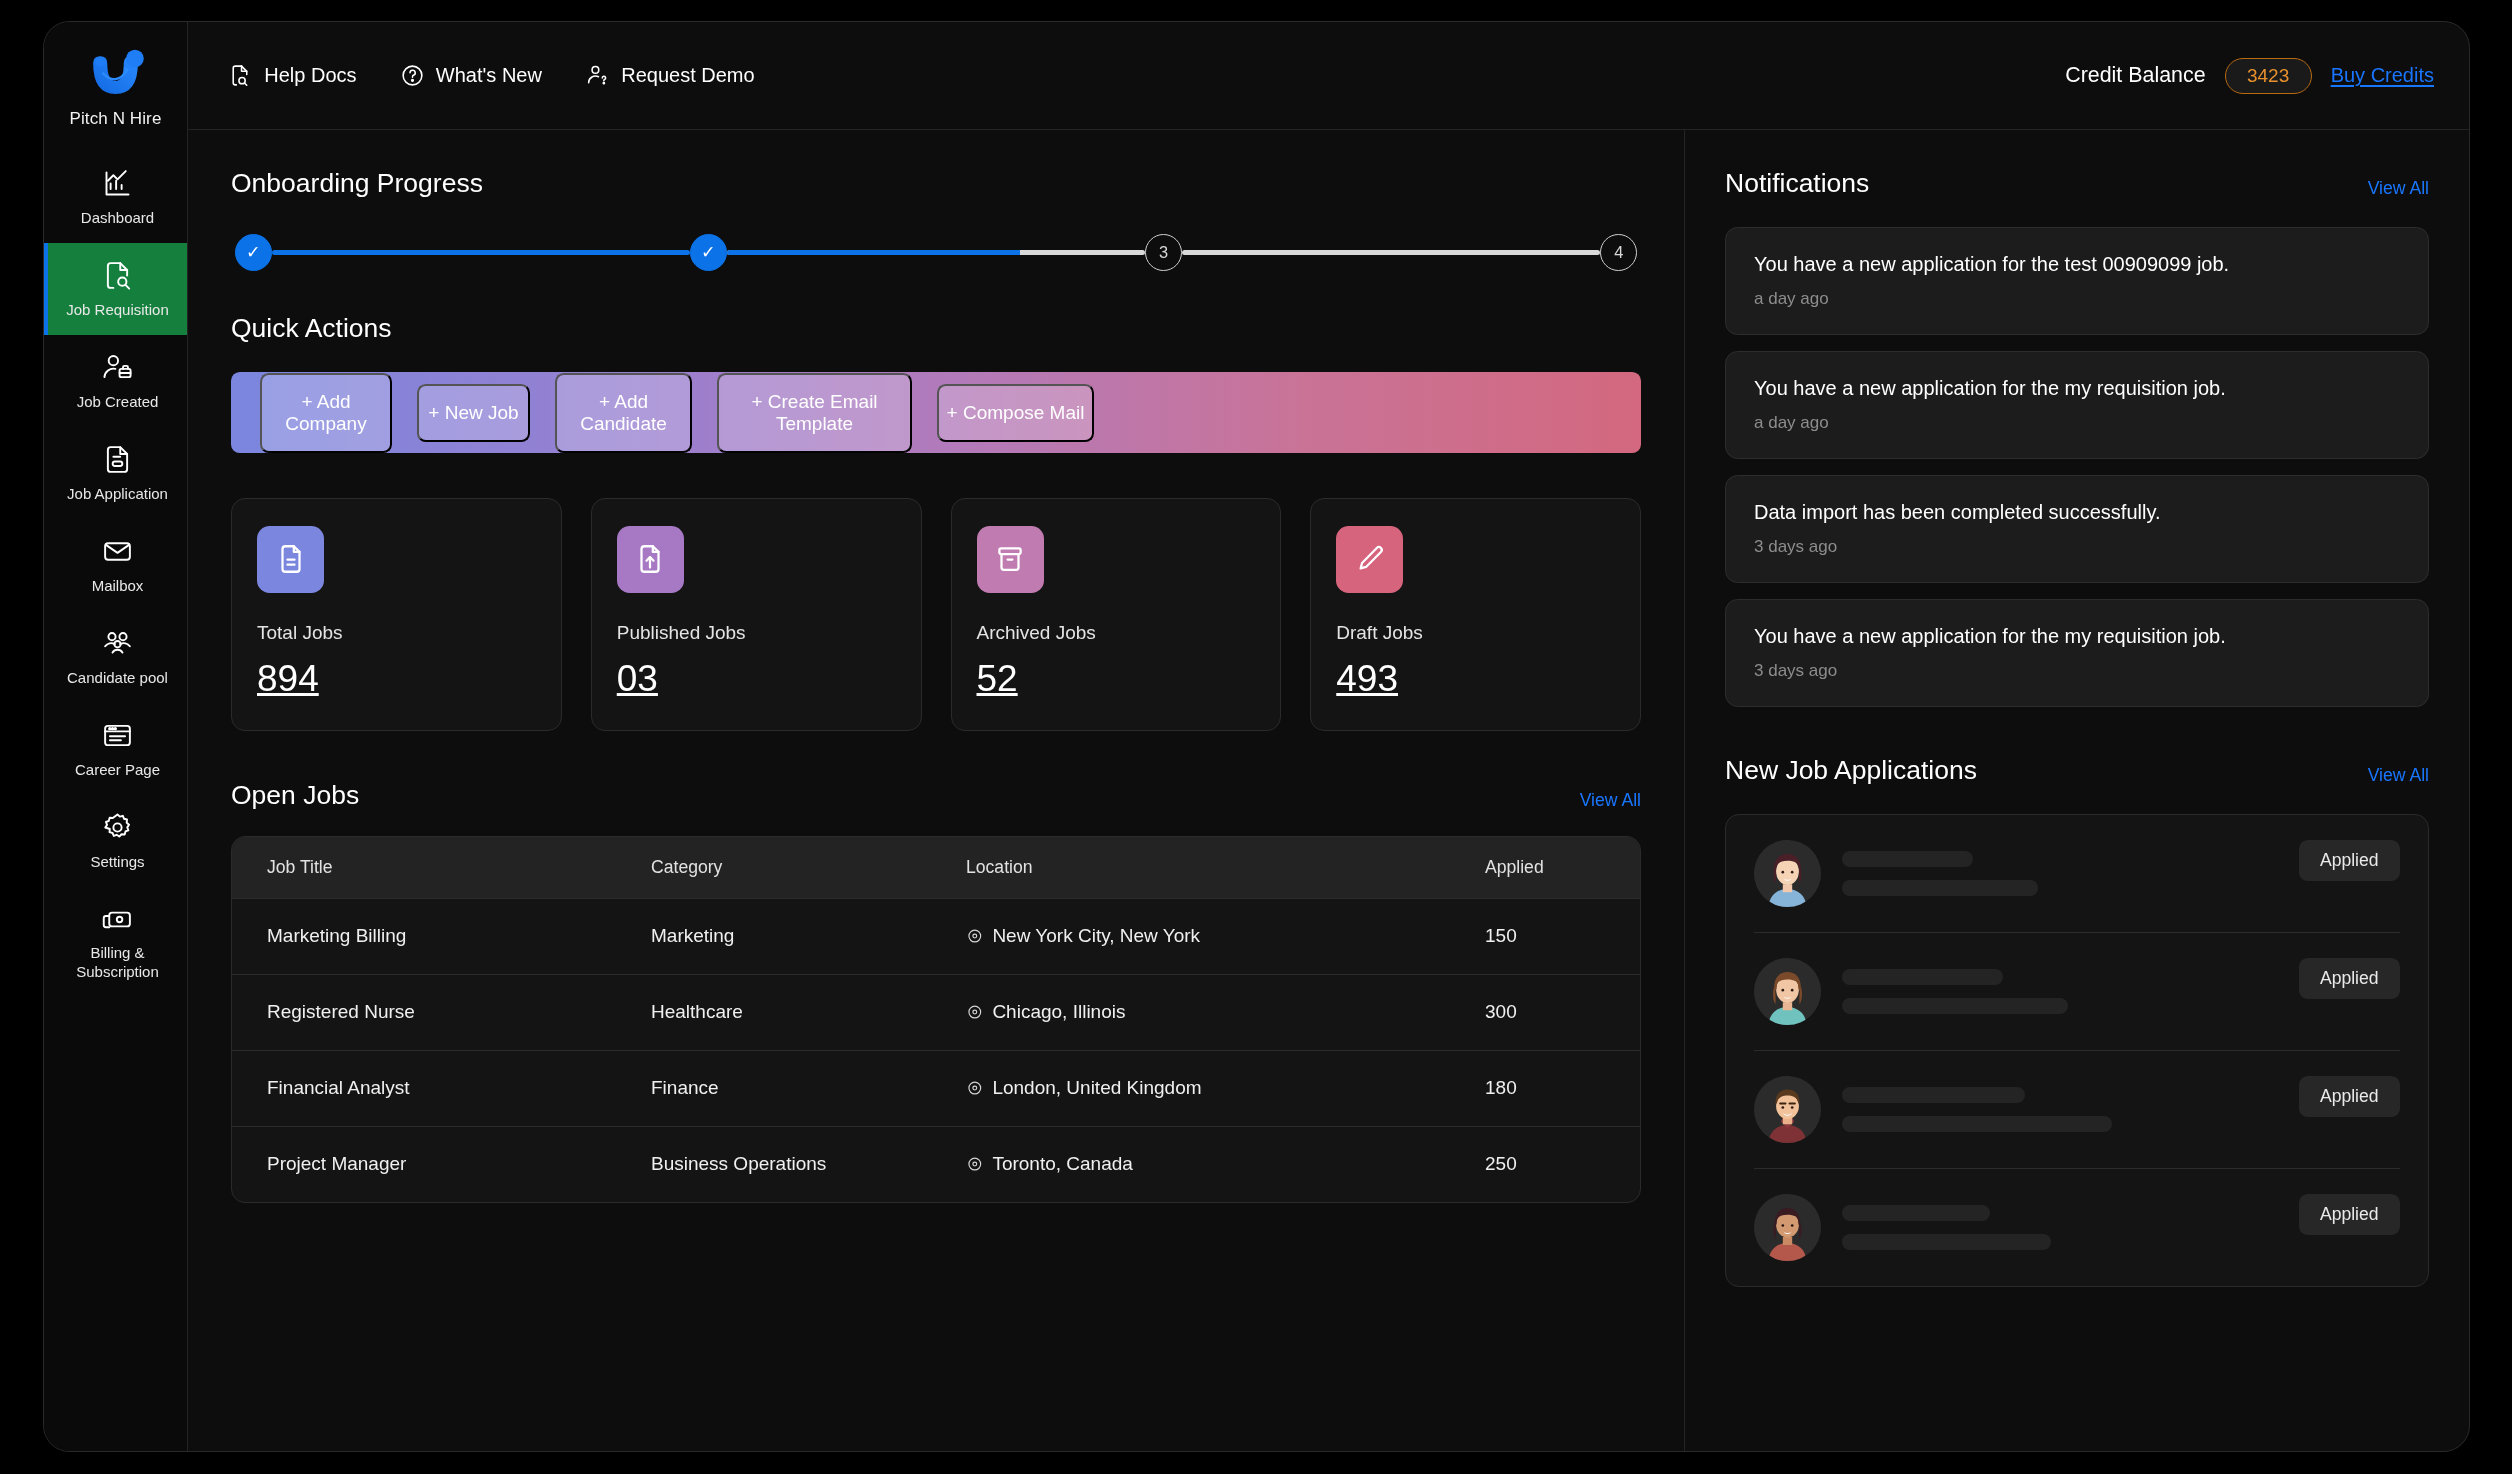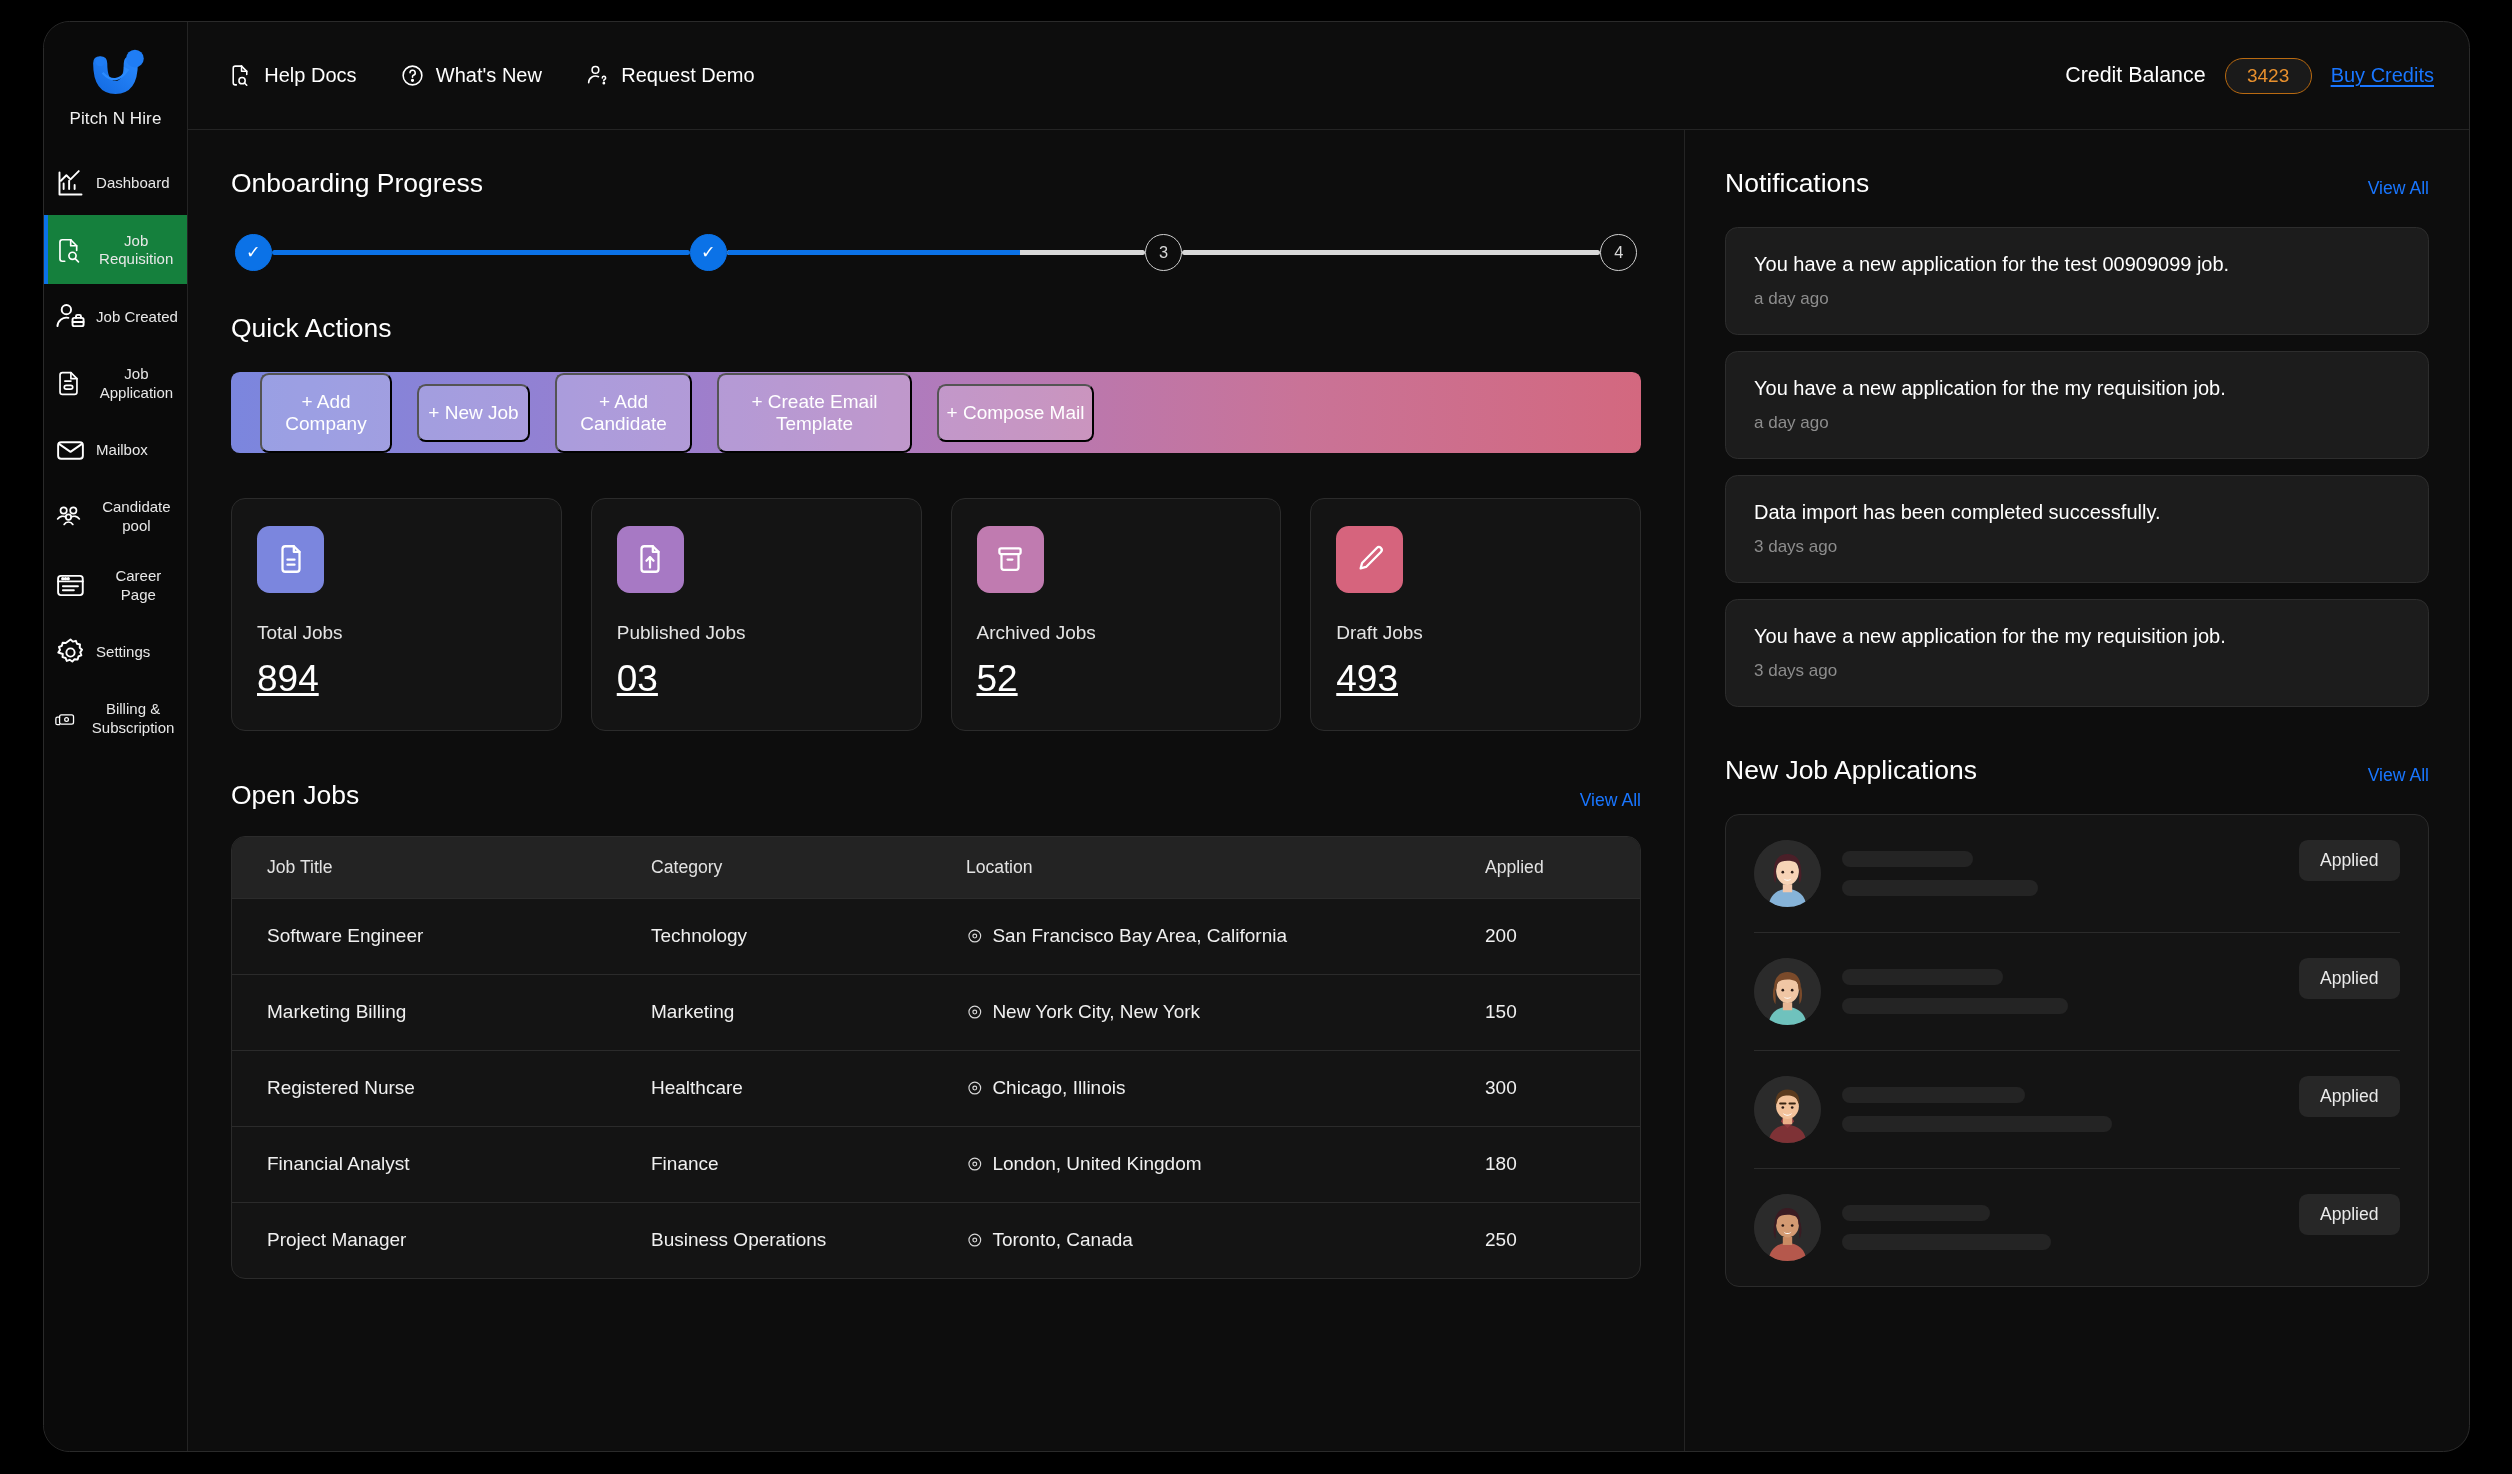--- a/index.html
+++ b/index.html
@@ -32,21 +32,21 @@
     padding-top: 8.8px;
   }
   .brand { width: 100%; padding: 16.4px 0 21.4px; text-align: center; }
   .brand-logo { width: 71px; height: 53px; margin: 0 auto 8.8px; display: block; }
   .brand-name { font-size: 17px; color: #f2f2f2; letter-spacing: 0.1px; }
 
   .nav { width: 100%; display: flex; flex-direction: column; }
   .nav-item {
     width: 100%;
     padding: 16.4px 6.3px 15px;
-    display: flex; flex-direction: row; align-items: center;
+    display: flex; flex-direction: column; align-items: center;
     gap: 8.8px;
     border-left: 4.4px solid transparent;
     text-align: center;
   }
   .nav-item.active { background: #15803d; border-left-color: #0b72e7; }
   .nav-icon { width: 33px; height: 33px; display: block; }
   .nav-icon svg { width: 100%; height: 100%; display: block; }
   .nav-label { font-size: 15px; color: #e8e8e8; line-height: 1.25; }
 
   
@@ -475,32 +475,20 @@
             <a class="view-all">View All</a>
           </div>
           <div class="jobs-table">
             <div class="jt-head">
               <span class="c-title">Job Title</span>
               <span class="c-cat">Category</span>
               <span class="c-loc">Location</span>
               <span class="c-app">Applied</span>
             </div>
 
-            <div class="jt-row">
-              <span class="c-title">Software Engineer</span>
-              <span class="c-cat">Technology</span>
-              <span class="c-loc">
-                <svg class="pin" viewBox="0 0 24 24" fill="none" stroke="#d6d6d6" stroke-width="1.6">
-                    <circle cx="12" cy="11" r="8"></circle>
-                    <circle cx="12" cy="11" r="2.6"></circle>
-                  </svg>
-                <span>San Francisco Bay Area, California</span>
-              </span>
-              <span class="c-app">200</span>
-            </div>
 
             <div class="jt-row">
               <span class="c-title">Marketing Billing</span>
               <span class="c-cat">Marketing</span>
               <span class="c-loc">
                 <svg class="pin" viewBox="0 0 24 24" fill="none" stroke="#d6d6d6" stroke-width="1.6">
                     <circle cx="12" cy="11" r="8"></circle>
                     <circle cx="12" cy="11" r="2.6"></circle>
                   </svg>
                 <span>New York City, New York</span>

